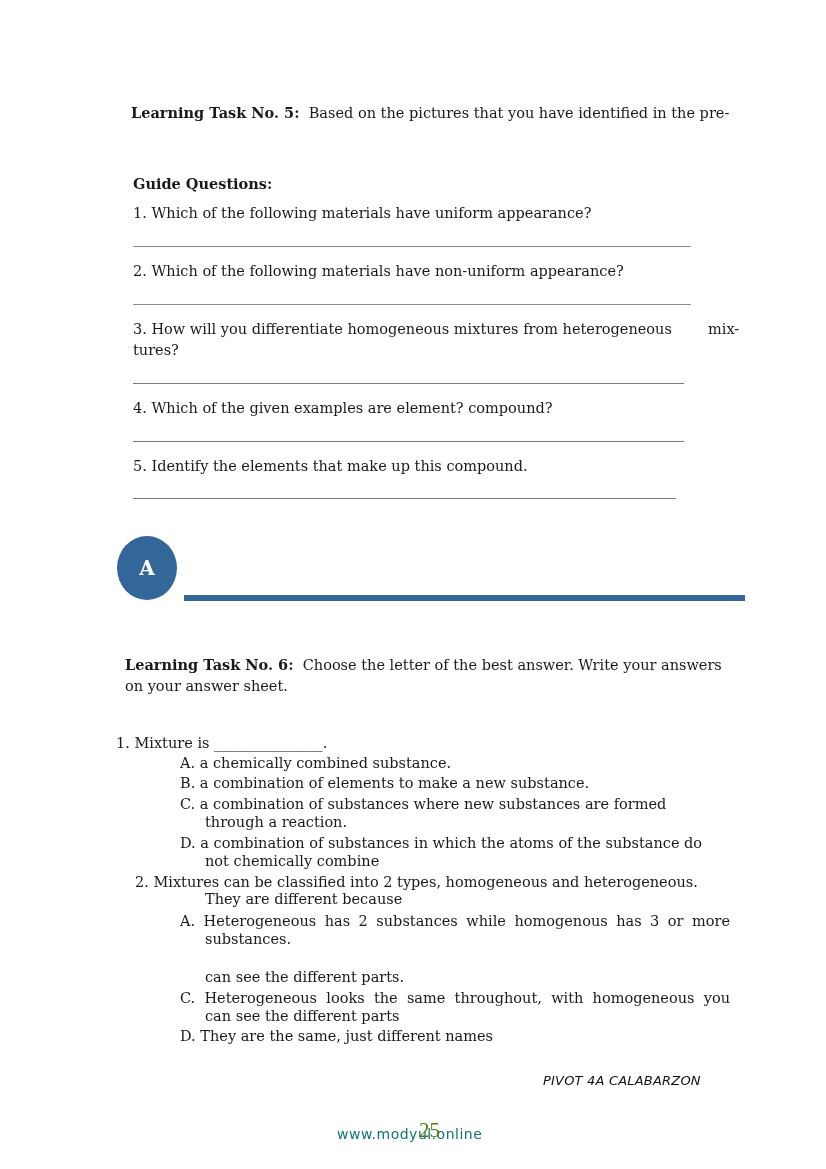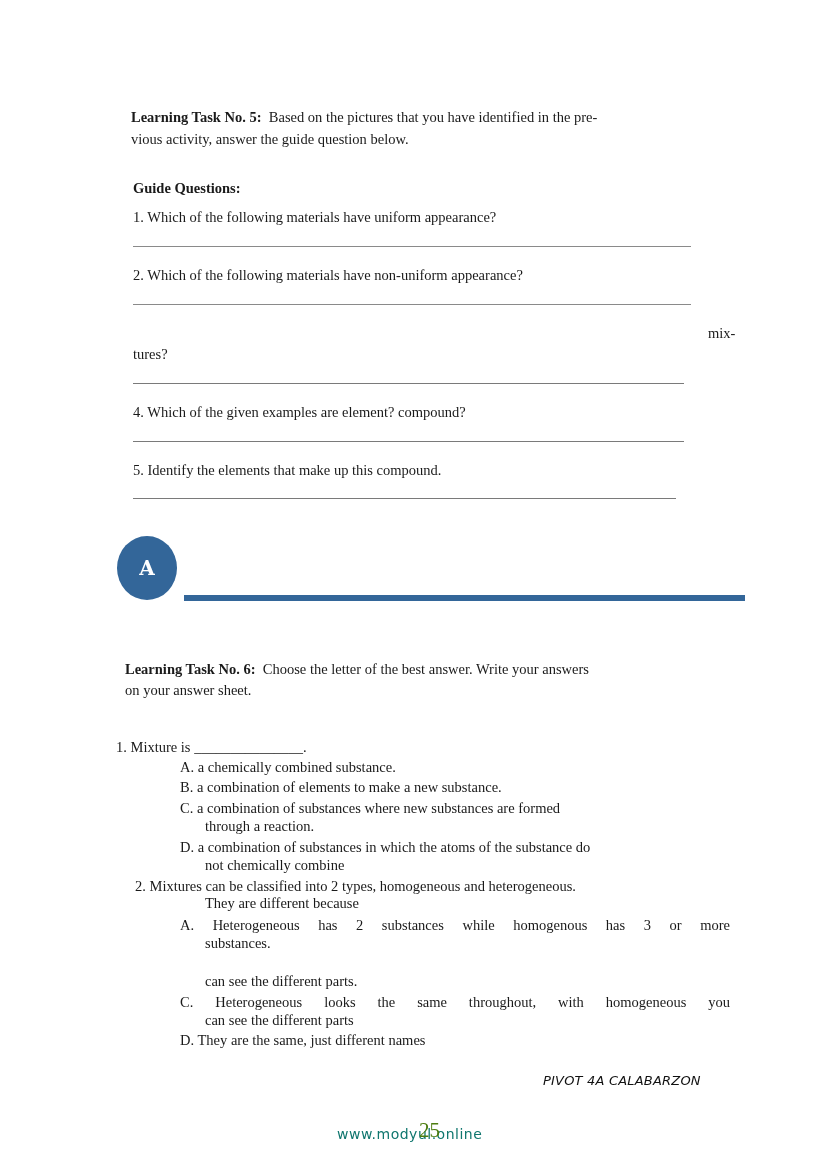--- a/index.html
+++ b/index.html
@@ -3,21 +3,21 @@
   <meta charset="utf-8">
   <style>
     html, body { margin: 0; padding: 0; background: #ffffff; }
     body {
       width: 826px; height: 1169px; position: relative; overflow: hidden;
       font-family: "DejaVu Serif", "Liberation Serif", serif;
       color: #1a1a1a;
     }
     .page { position: absolute; left: 0; top: 0; width: 826px; height: 1169px; }
     .abs { position: absolute; }
-    .txt { font-size: 14.5px; line-height: 29px; white-space: nowrap; font-family: Liberation Serif, serif; }
+    .txt { font-size: 14.5px; line-height: 20px; white-space: nowrap; }
     .bold { font-weight: bold; }
     .rule { position: absolute; height: 0; border-top: 1px solid #7a7a7a; }
     .rule.thick { border-top: 1.5px solid #8a8a8a; }
     .badge {
       position: absolute; left: 117px; top: 536px; width: 60px; height: 64px;
       border-radius: 50%; background: #336699;
       display: flex; align-items: center; justify-content: center;
       color: #ffffff; font-weight: bold; font-size: 20px;
       font-family: "DejaVu Serif", serif;
     }
@@ -43,30 +43,30 @@
   </style>
 </head>
 <body>
 
 <div class="page">
 
   <div class="abs txt" style="left:131px; top:103px;">
     <span class="bold">Learning Task No. 5:</span>&nbsp;
     <span>Based on the pictures that you have identified in the pre-</span>
   </div>
-  <div class="abs txt" style="left:131px; top:125px;">vious activity, answer the guide question below.</div>
 
   <div class="abs txt bold" style="left:133px; top:174px;">Guide Questions:</div>
 
   <div class="abs txt" style="left:133px; top:203px;">1.  Which of the following materials have uniform appearance?</div>
   <div class="rule thick" style="left:133px; top:246px; width:558px;"></div>
 
   <div class="abs txt" style="left:133px; top:261px;">2. Which  of the following materials have non-uniform appearance?</div>
   <div class="rule thick" style="left:133px; top:304px; width:558px;"></div>
 
+  <div class="abs txt" style="left:133px; top:319px;">3. How will you differentiate homogeneous mixtures from heterogeneous</div>
   <div class="abs txt" style="left:708px; top:319px;">mix-</div>
   <div class="abs txt" style="left:133px; top:340px;">tures?</div>
   <div class="rule" style="left:133px; top:383px; width:551px;"></div>
 
   <div class="abs txt" style="left:133px; top:398px;">4.  Which of the given examples are  element?  compound?</div>
   <div class="rule" style="left:133px; top:441px; width:551px;"></div>
 
   <div class="abs txt" style="left:133px; top:456px;">5. Identify the elements that make up this compound.</div>
   <div class="rule" style="left:133px; top:498px; width:543px;"></div>
 

